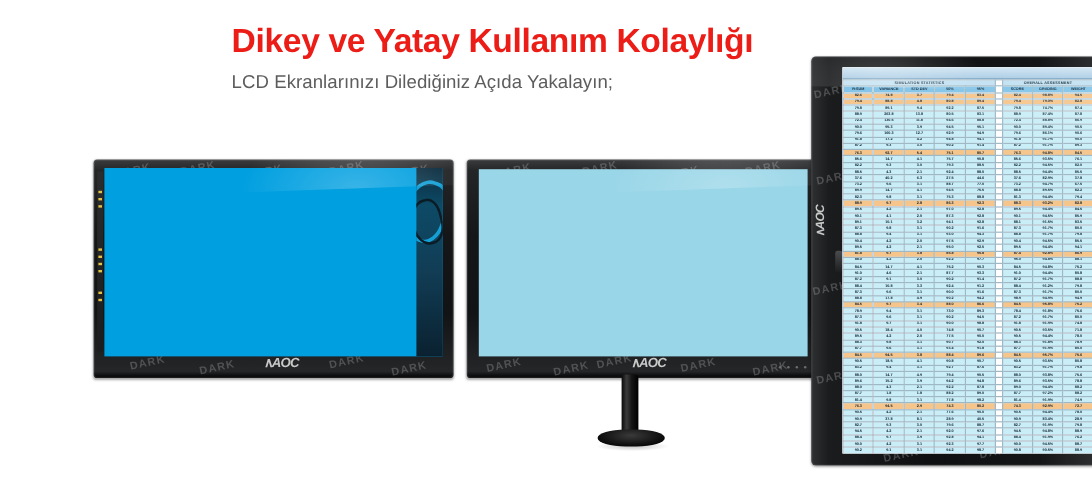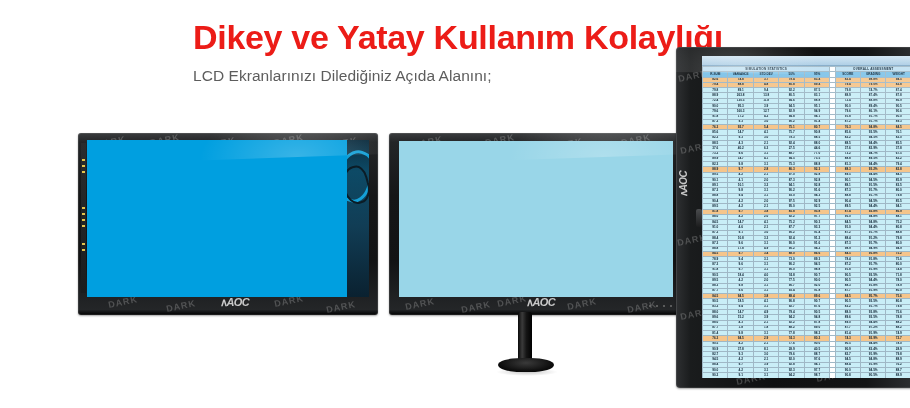--- a/index.html
+++ b/index.html
@@ -8,21 +8,21 @@
     background:#ffffff;
     font-family:"Liberation Sans", sans-serif;
     overflow:hidden;
     position:relative;
   }
   #stage{position:absolute;left:0;top:0;width:910px;height:408px;overflow:hidden;background:#fff;}
 
   
   .headline-block{position:absolute;left:193px;top:18px;width:520px;}
   .headline{
-    font-size:34px;font-weight:bold;color:#ec1c17;
+    font-size:28px;font-weight:bold;color:#ec1c17;
     letter-spacing:-0.3px;line-height:1.15;margin:0;white-space:nowrap;
   }
   .subline{
     margin:0;color:#5d5d5d;font-size:15.5px;line-height:1.42;
     font-weight:400;letter-spacing:0.05px;white-space:nowrap;
   }
   .subline.first{margin-top:8px;}
 
   
   .monitor{position:absolute;}
@@ -139,21 +139,21 @@
     background:linear-gradient(195deg, rgba(255,255,255,0.12) 0%, rgba(255,255,255,0) 28%);
   }
 </style>
 </head>
 <body>
 
 <div id="stage">
 
   <div class="headline-block">
     <h1 class="headline">Dikey ve Yatay Kullanım Kolaylığı</h1>
-    <p class="subline first">LCD Ekranlarınızı Dilediğiniz Açıda Alanını;</p>
+    <p class="subline first">LCD Ekranlarınızı Dilediğiniz Açıda Yakalayın;</p>
   </div>
 
   <div class="monitor" id="mon1">
     <div class="bezel">
       <span class="wm-txt" style="left:18px;top:4px;">DARK</span>
       <span class="wm-txt" style="left:72px;top:2px;">DARK</span>
       <span class="wm-txt" style="left:128px;top:5px;">DARK</span>
       <span class="wm-txt" style="left:196px;top:2px;">DARK</span>
       <span class="wm-txt" style="left:250px;top:5px;">DARK</span>
       <span class="wm-txt" style="left:30px;bottom:8px;">DARK</span>

